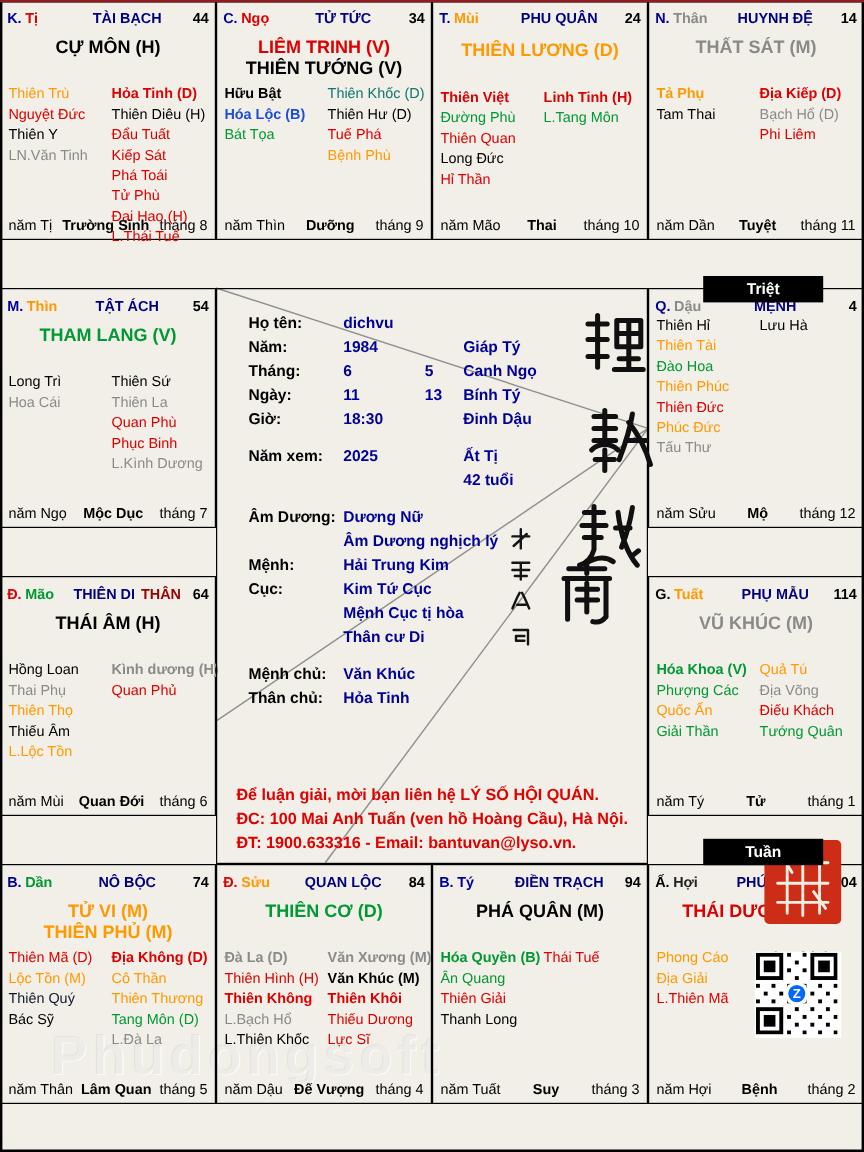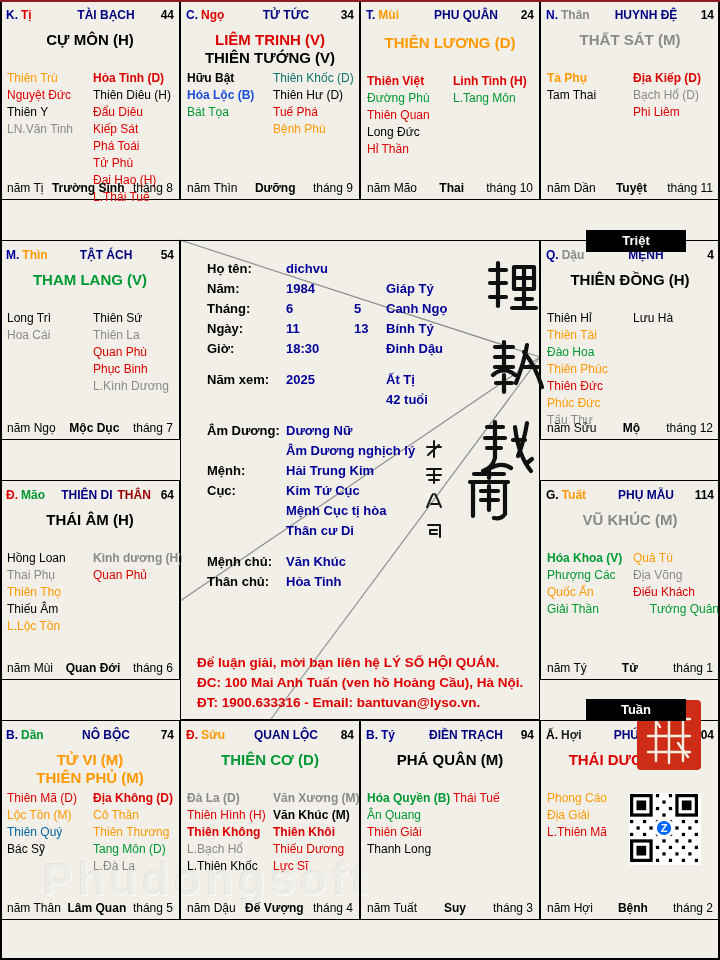--- a/index.html
+++ b/index.html
@@ -65,21 +65,21 @@
         <div class="cols">
           <div class="col">
             <div class="star" style="color: rgb(255, 153, 0);">Thiên Trù</div>
             <div class="star" style="color: rgb(221, 0, 0);">Nguyệt Đức</div>
             <div class="star" style="color: rgb(0, 0, 0);">Thiên Y</div>
             <div class="star" style="color: rgb(138, 138, 138);">LN.Văn Tinh</div>
           </div>
           <div class="col">
             <div class="star b" style="color: rgb(221, 0, 0);">Hỏa Tinh (D)</div>
             <div class="star" style="color: rgb(0, 0, 0);">Thiên Diêu (H)</div>
-            <div class="star" style="color: rgb(221, 0, 0);">Đẩu Diêu</div>
+            <div class="star" style="color: rgb(221, 0, 0);">Đẩu Tuất</div>
             <div class="star" style="color: rgb(221, 0, 0);">Kiếp Sát</div>
             <div class="star" style="color: rgb(221, 0, 0);">Phá Toái</div>
             <div class="star" style="color: rgb(221, 0, 0);">Tử Phù</div>
             <div class="star" style="color: rgb(221, 0, 0);">Đại Hao (H)</div>
             <div class="star" style="color: rgb(221, 0, 0);">L.Thái Tuế</div>
           </div>
         </div>
         <div class="cell-foot">
           <span>năm Tị</span>
           <span class="b">Trường Sinh</span>
@@ -195,23 +195,20 @@
           <span>năm Ngọ</span>
           <span class="b">Mộc Dục</span>
           <span>tháng 7</span>
         </div>
       </div>
       <div class="cell" style="left: 540px; top: 240px;">
         <div class="cell-head">
           <span class="sb"><span class="stem" style="color: rgb(0, 0, 153);">Q.</span><span class="branch" style="color: rgb(138, 138, 138);">Dậu</span></span>
           <span class="pname"><span>MỆNH</span></span>
           <span class="pnum">4</span>
-        </div>
-        <div class="mains">
-          <div class="main-star" style="color: rgb(0, 0, 0);">THIÊN ĐỒNG (H)</div>
         </div>
         <div class="cols">
           <div class="col">
             <div class="star" style="color: rgb(0, 0, 0);">Thiên Hỉ</div>
             <div class="star" style="color: rgb(255, 153, 0);">Thiên Tài</div>
             <div class="star" style="color: rgb(0, 153, 51);">Đào Hoa</div>
             <div class="star" style="color: rgb(255, 153, 0);">Thiên Phúc</div>
             <div class="star" style="color: rgb(221, 0, 0);">Thiên Đức</div>
             <div class="star" style="color: rgb(255, 153, 0);">Phúc Đức</div>
             <div class="star" style="color: rgb(138, 138, 138);">Tấu Thư</div>
@@ -267,21 +264,21 @@
           <div class="col">
             <div class="star b" style="color: rgb(0, 153, 51);">Hóa Khoa (V)</div>
             <div class="star" style="color: rgb(0, 153, 51);">Phượng Các</div>
             <div class="star" style="color: rgb(255, 153, 0);">Quốc Ấn</div>
             <div class="star" style="color: rgb(0, 153, 51);">Giải Thần</div>
           </div>
           <div class="col">
             <div class="star" style="color: rgb(255, 153, 0);">Quả Tú</div>
             <div class="star" style="color: rgb(138, 138, 138);">Địa Võng</div>
             <div class="star" style="color: rgb(221, 0, 0);">Điếu Khách</div>
-            <div class="star" style="color: rgb(0, 153, 51); text-align: right;">Tướng Quân</div>
+            <div class="star" style="color: rgb(0, 153, 51);">Tướng Quân</div>
           </div>
         </div>
         <div class="cell-foot">
           <span>năm Tý</span>
           <span class="b">Tử</span>
           <span>tháng 1</span>
         </div>
       </div>
       <div class="cell" style="left: 0px; top: 720px;">
         <div class="cell-head">
@@ -290,21 +287,21 @@
           <span class="pnum">74</span>
         </div>
         <div class="mains">
           <div class="main-star" style="color: rgb(255, 153, 0);">TỬ VI (M)</div>
           <div class="main-star" style="color: rgb(255, 153, 0);">THIÊN PHỦ (M)</div>
         </div>
         <div class="cols">
           <div class="col">
             <div class="star" style="color: rgb(221, 0, 0);">Thiên Mã (D)</div>
             <div class="star" style="color: rgb(255, 153, 0);">Lộc Tồn (M)</div>
-            <div class="star" style="color: #0369a1;">Thiên Quý</div>
+            <div class="star" style="color: #0f172a;">Thiên Quý</div>
             <div class="star" style="color: rgb(0, 0, 0);">Bác Sỹ</div>
           </div>
           <div class="col">
             <div class="star b" style="color: rgb(221, 0, 0);">Địa Không (D)</div>
             <div class="star" style="color: rgb(255, 153, 0);">Cô Thần</div>
             <div class="star" style="color: rgb(255, 153, 0);">Thiên Thương</div>
             <div class="star" style="color: rgb(0, 153, 51);">Tang Môn (D)</div>
             <div class="star" style="color: rgb(138, 138, 138);">L.Đà La</div>
           </div>
         </div>

